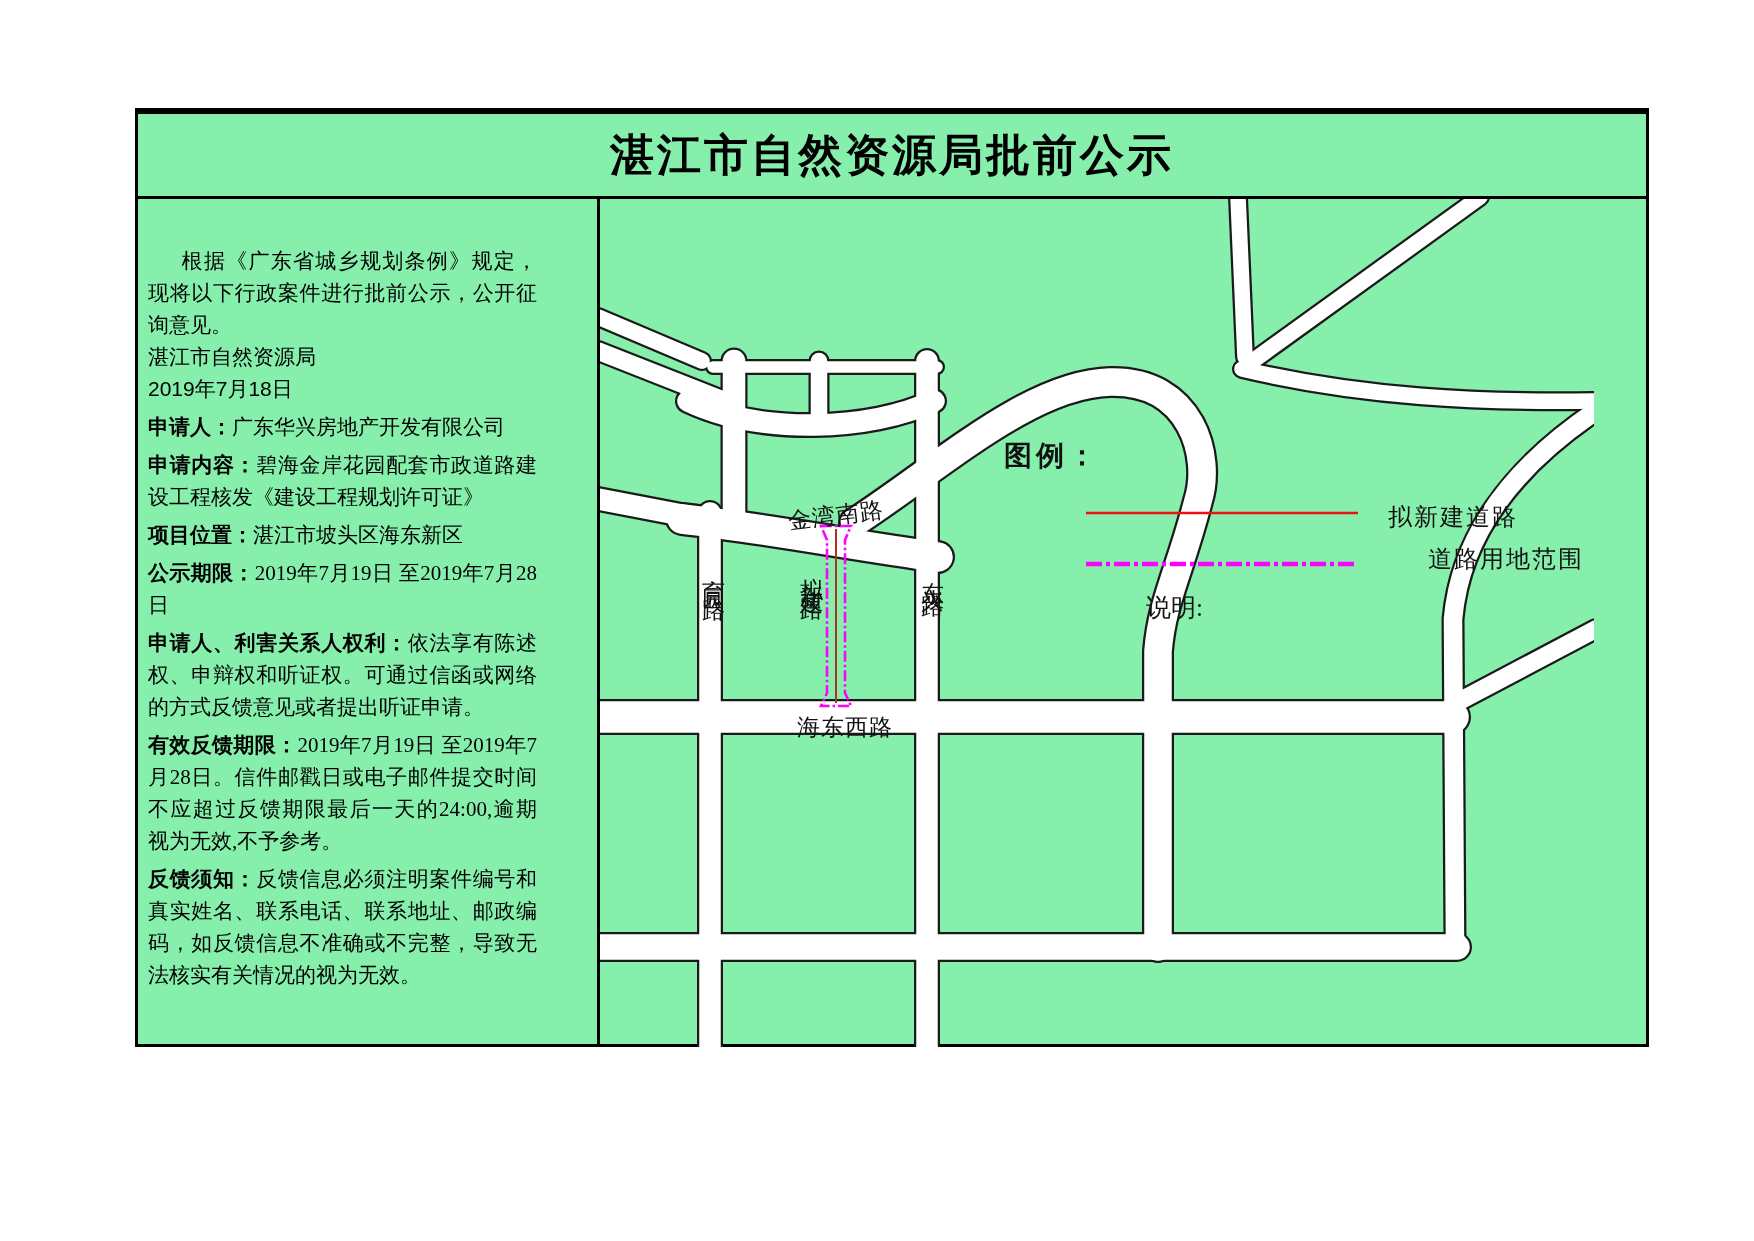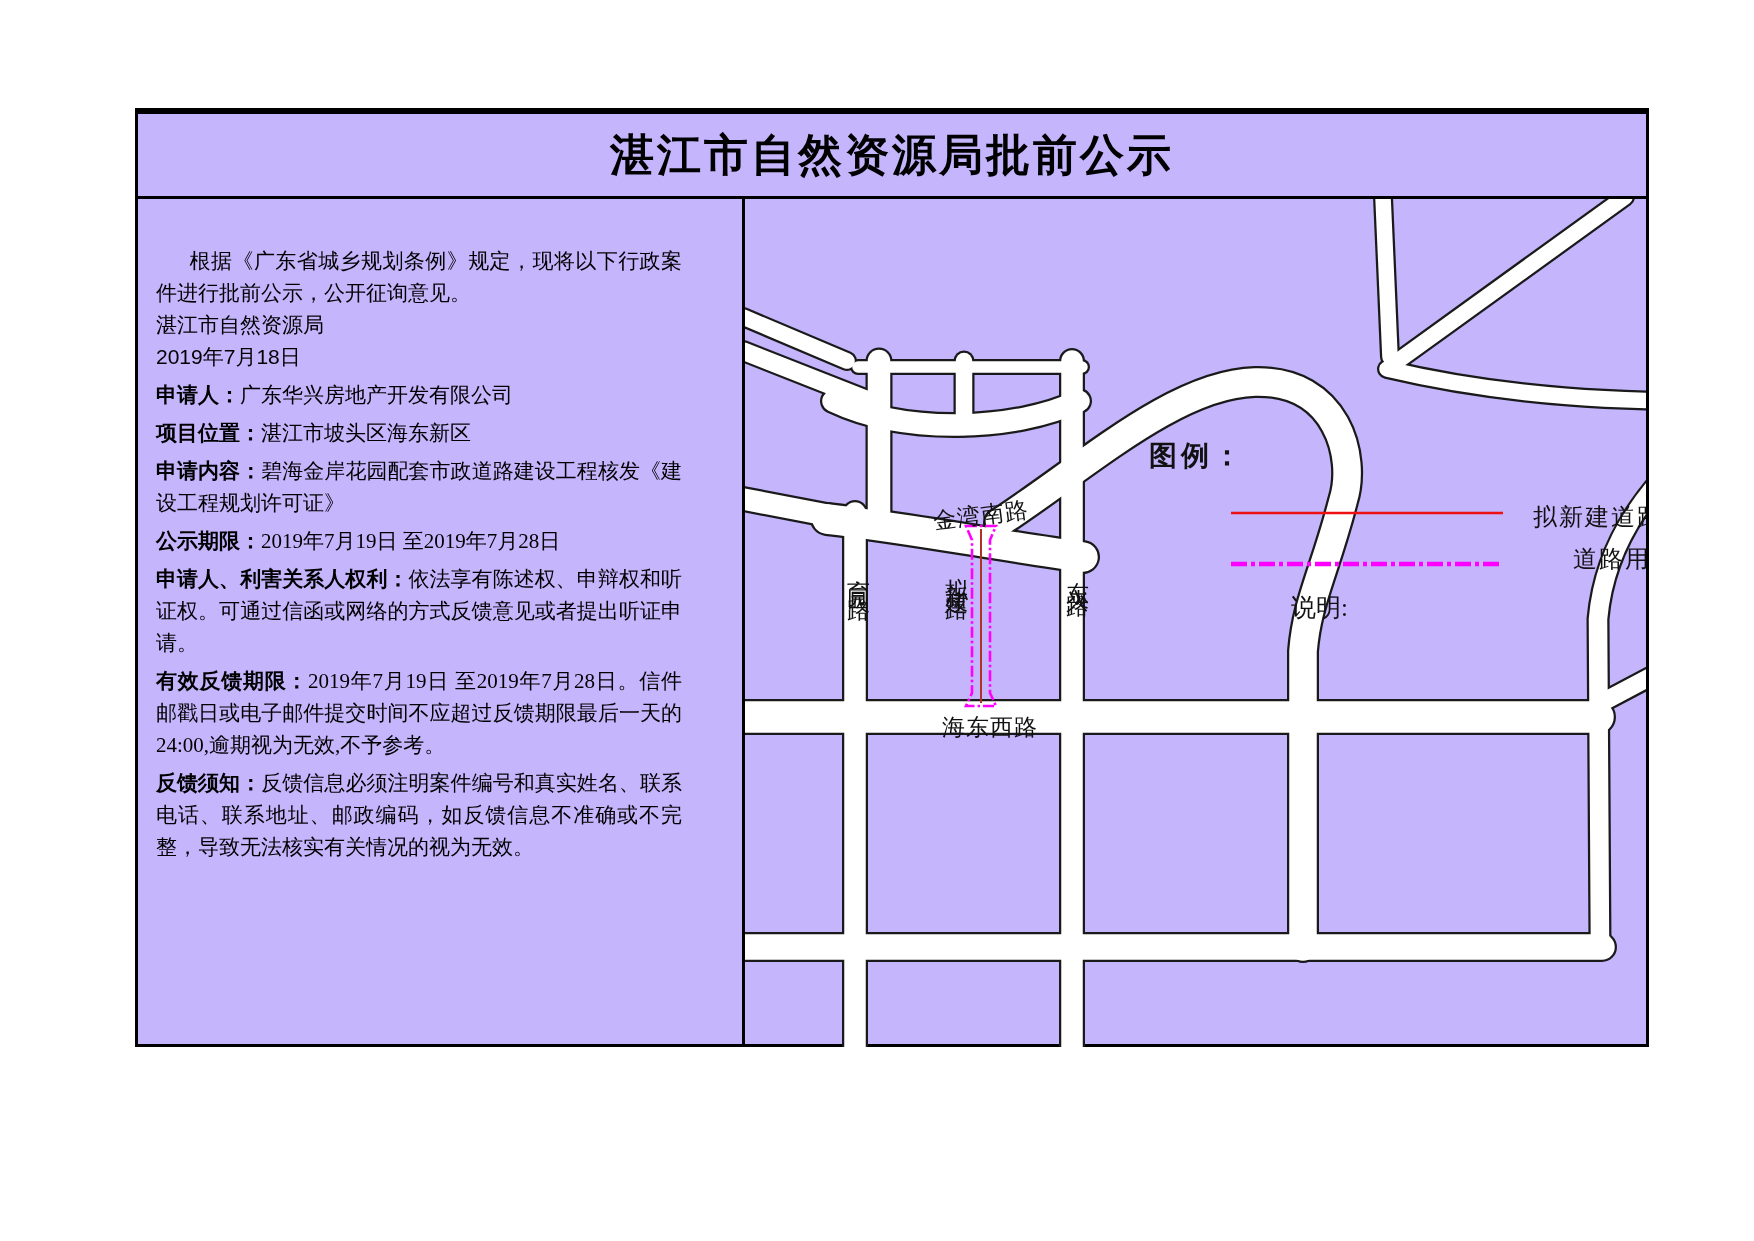--- a/index.html
+++ b/index.html
@@ -1,25 +1,25 @@
 <!DOCTYPE html>
 <html><head>
 <meta charset="utf-8">
 <style>
   html,body{margin:0;padding:0;background:#ffffff;}
   .page{position:relative;width:1754px;height:1241px;background:#ffffff;overflow:hidden;
         font-family:"Liberation Serif",serif;color:#000;}
   .doc-table{position:absolute;left:135px;top:108px;width:1514px;height:939px;
-             border:3px solid #000;border-top-width:6px;box-sizing:border-box;background:#c4b5fd;}
+             border:3px solid #000;border-top-width:6px;box-sizing:border-box;background:#86efac;}
   .title-row{height:82px;border-bottom:3px solid #000;display:flex;align-items:center;justify-content:center;}
   .title-row h1{margin:0;font-family:"Liberation Sans",sans-serif;font-weight:bold;
                 font-size:44px;letter-spacing:3px;}
   .body-row{display:flex;height:848px;}
-  .left-col{width:607px;border-right:3px solid #000;box-sizing:border-box;
-            padding:46px 60px 0 18px;font-size:21px;line-height:32px;
+  .left-col{width:462px;border-right:3px solid #000;box-sizing:border-box;
+            padding:46px 60px 0 10px;font-size:21px;line-height:32px;
             text-align:justify;overflow:hidden;}
   .left-col p{margin:0;}
   .intro{text-indent:1.6em;}
   .sign{text-align:left;font-family:"Liberation Sans",sans-serif;font-weight:normal;}
   .sign.date{padding-right:14px;}
   .item{margin-top:6px !important;}
   .lbl{font-family:"Liberation Sans",sans-serif;font-weight:bold;}
   .map-panel{position:relative;flex:1;overflow:hidden;}
   .map-panel svg{position:absolute;left:0;top:0;}
   .maplabel{position:absolute;color:#111;font-family:"Liberation Serif",serif;white-space:nowrap;}
@@ -48,22 +48,22 @@
     </div>
 
     <div class="body-row">
 
       <div class="left-col">
         <p class="intro">根据《广东省城乡规划条例》规定，现将以下行政案件进行批前公示，公开征询意见。</p>
         <p class="sign">湛江市自然资源局</p>
         <p class="sign date">2019年7月18日</p>
 
         <p class="item"><span class="lbl">申请人：</span><span>广东华兴房地产开发有限公司</span></p>
+        <p class="item"><span class="lbl">申请内容：</span><span>碧海金岸花园配套市政道路建设工程核发《建设工程规划许可证》</span></p>
         <p class="item"><span class="lbl">项目位置：</span><span>湛江市坡头区海东新区</span></p>
-        <p class="item"><span class="lbl">申请内容：</span><span>碧海金岸花园配套市政道路建设工程核发《建设工程规划许可证》</span></p>
         <p class="item"><span class="lbl">公示期限：</span><span>2019年7月19日 至2019年7月28日</span></p>
         <p class="item"><span class="lbl">申请人、利害关系人权利：</span><span>依法享有陈述权、申辩权和听证权。可通过信函或网络的方式反馈意见或者提出听证申请。</span></p>
         <p class="item"><span class="lbl">有效反馈期限：</span><span>2019年7月19日 至2019年7月28日。信件邮戳日或电子邮件提交时间不应超过反馈期限最后一天的24:00,逾期视为无效,不予参考。</span></p>
         <p class="item"><span class="lbl">反馈须知：</span><span>反馈信息必须注明案件编号和真实姓名、联系电话、联系地址、邮政编码，如反馈信息不准确或不完整，导致无法核实有关情况的视为无效。</span></p>
       </div>
 
       <div class="map-panel">
         <svg width="994" height="848" viewBox="0 0 994 848">
 
           <g>

